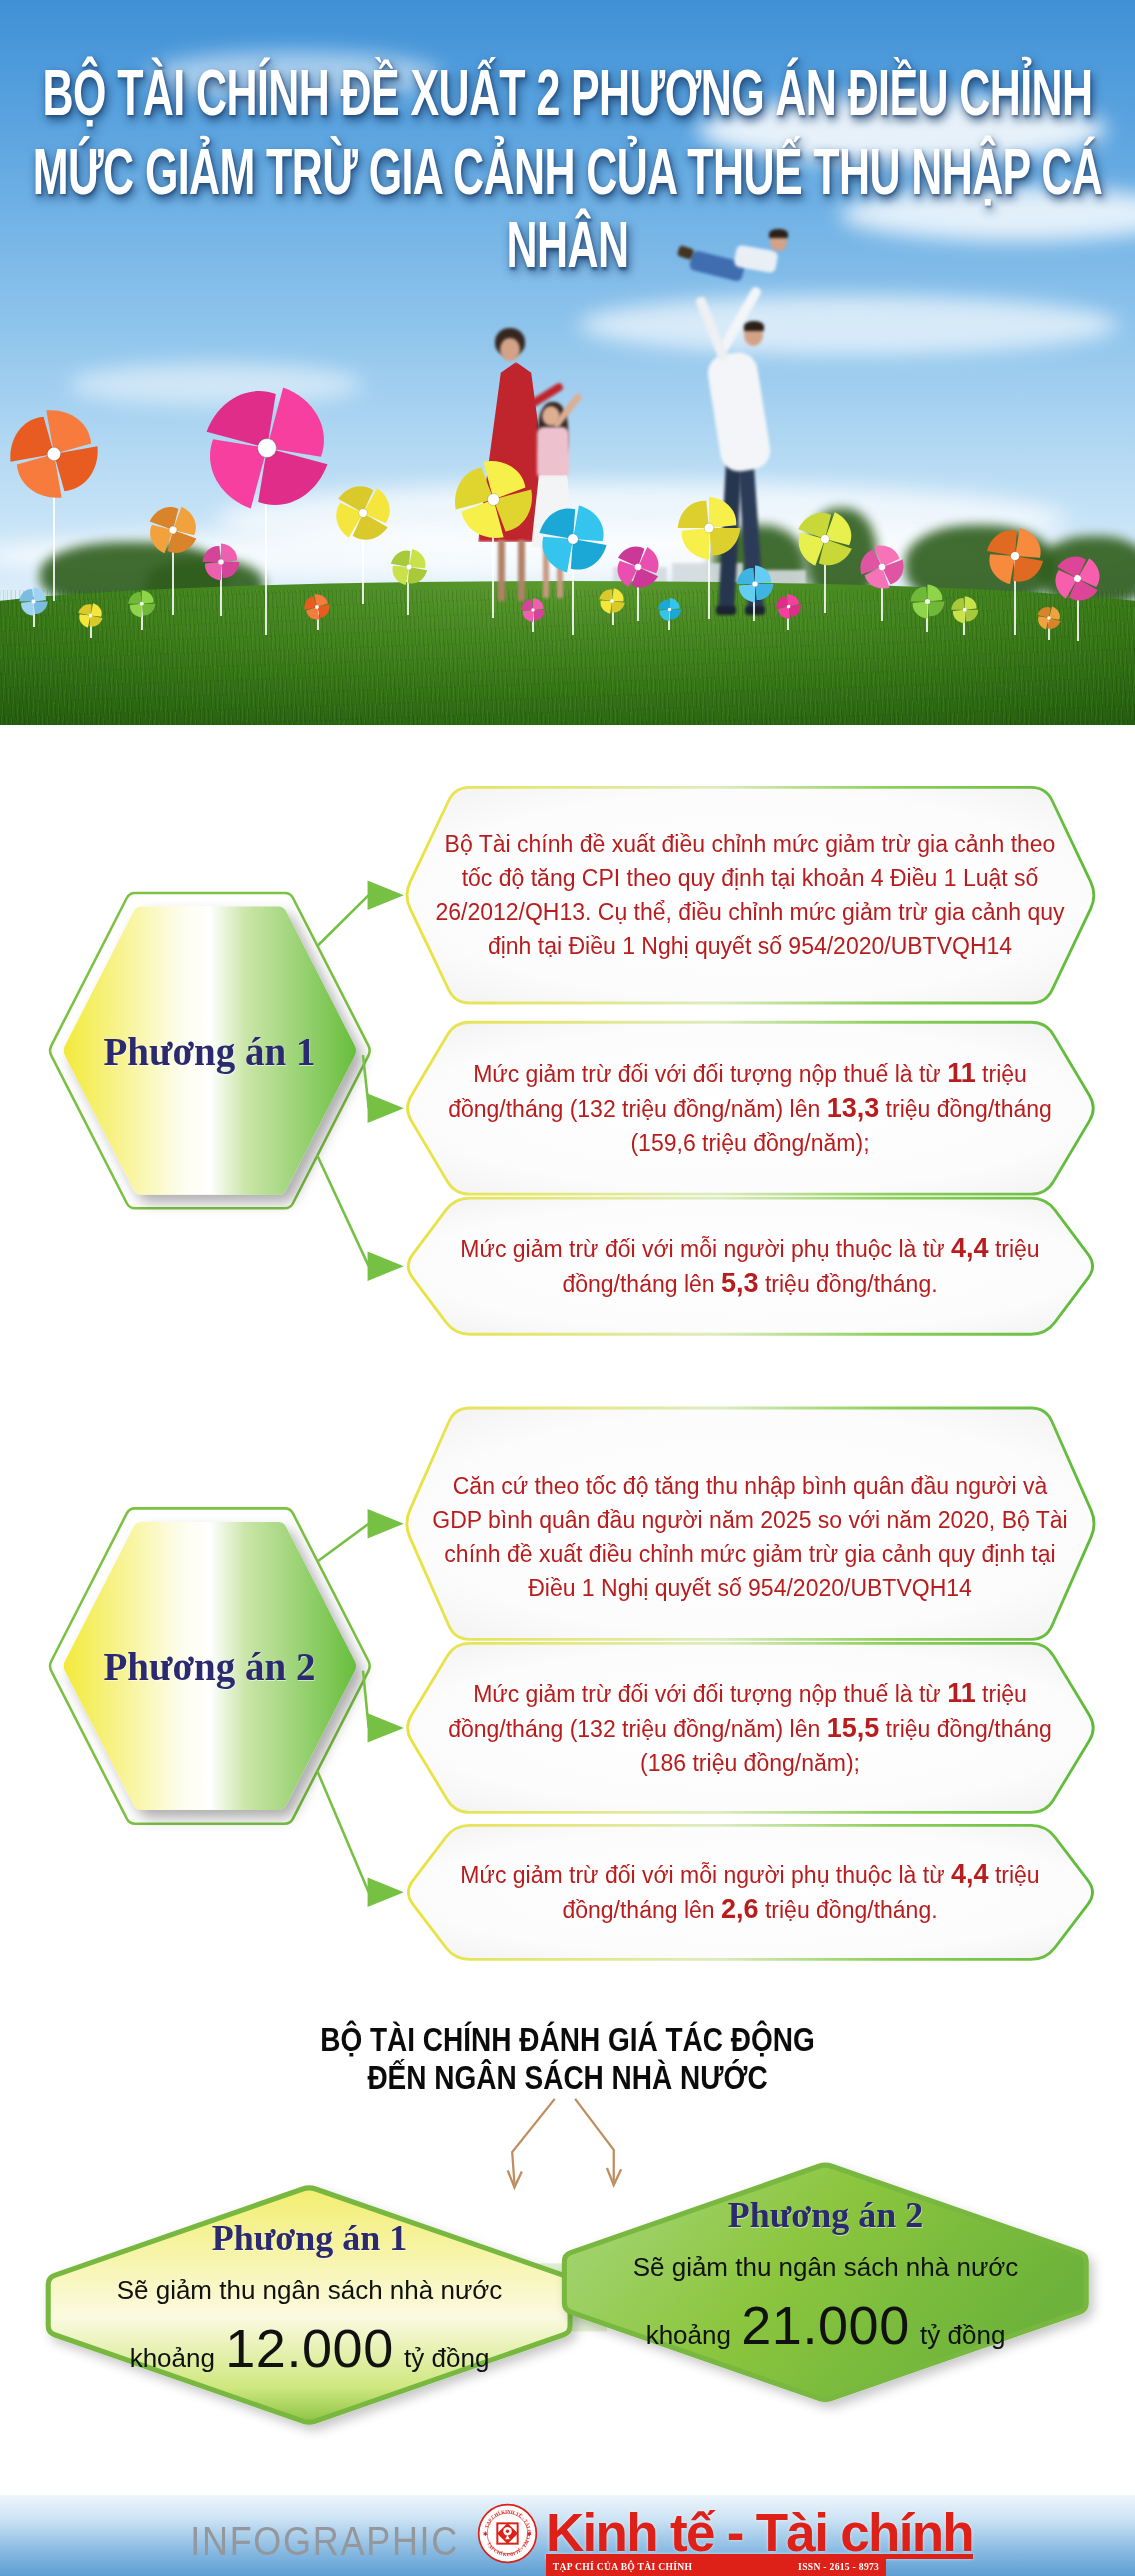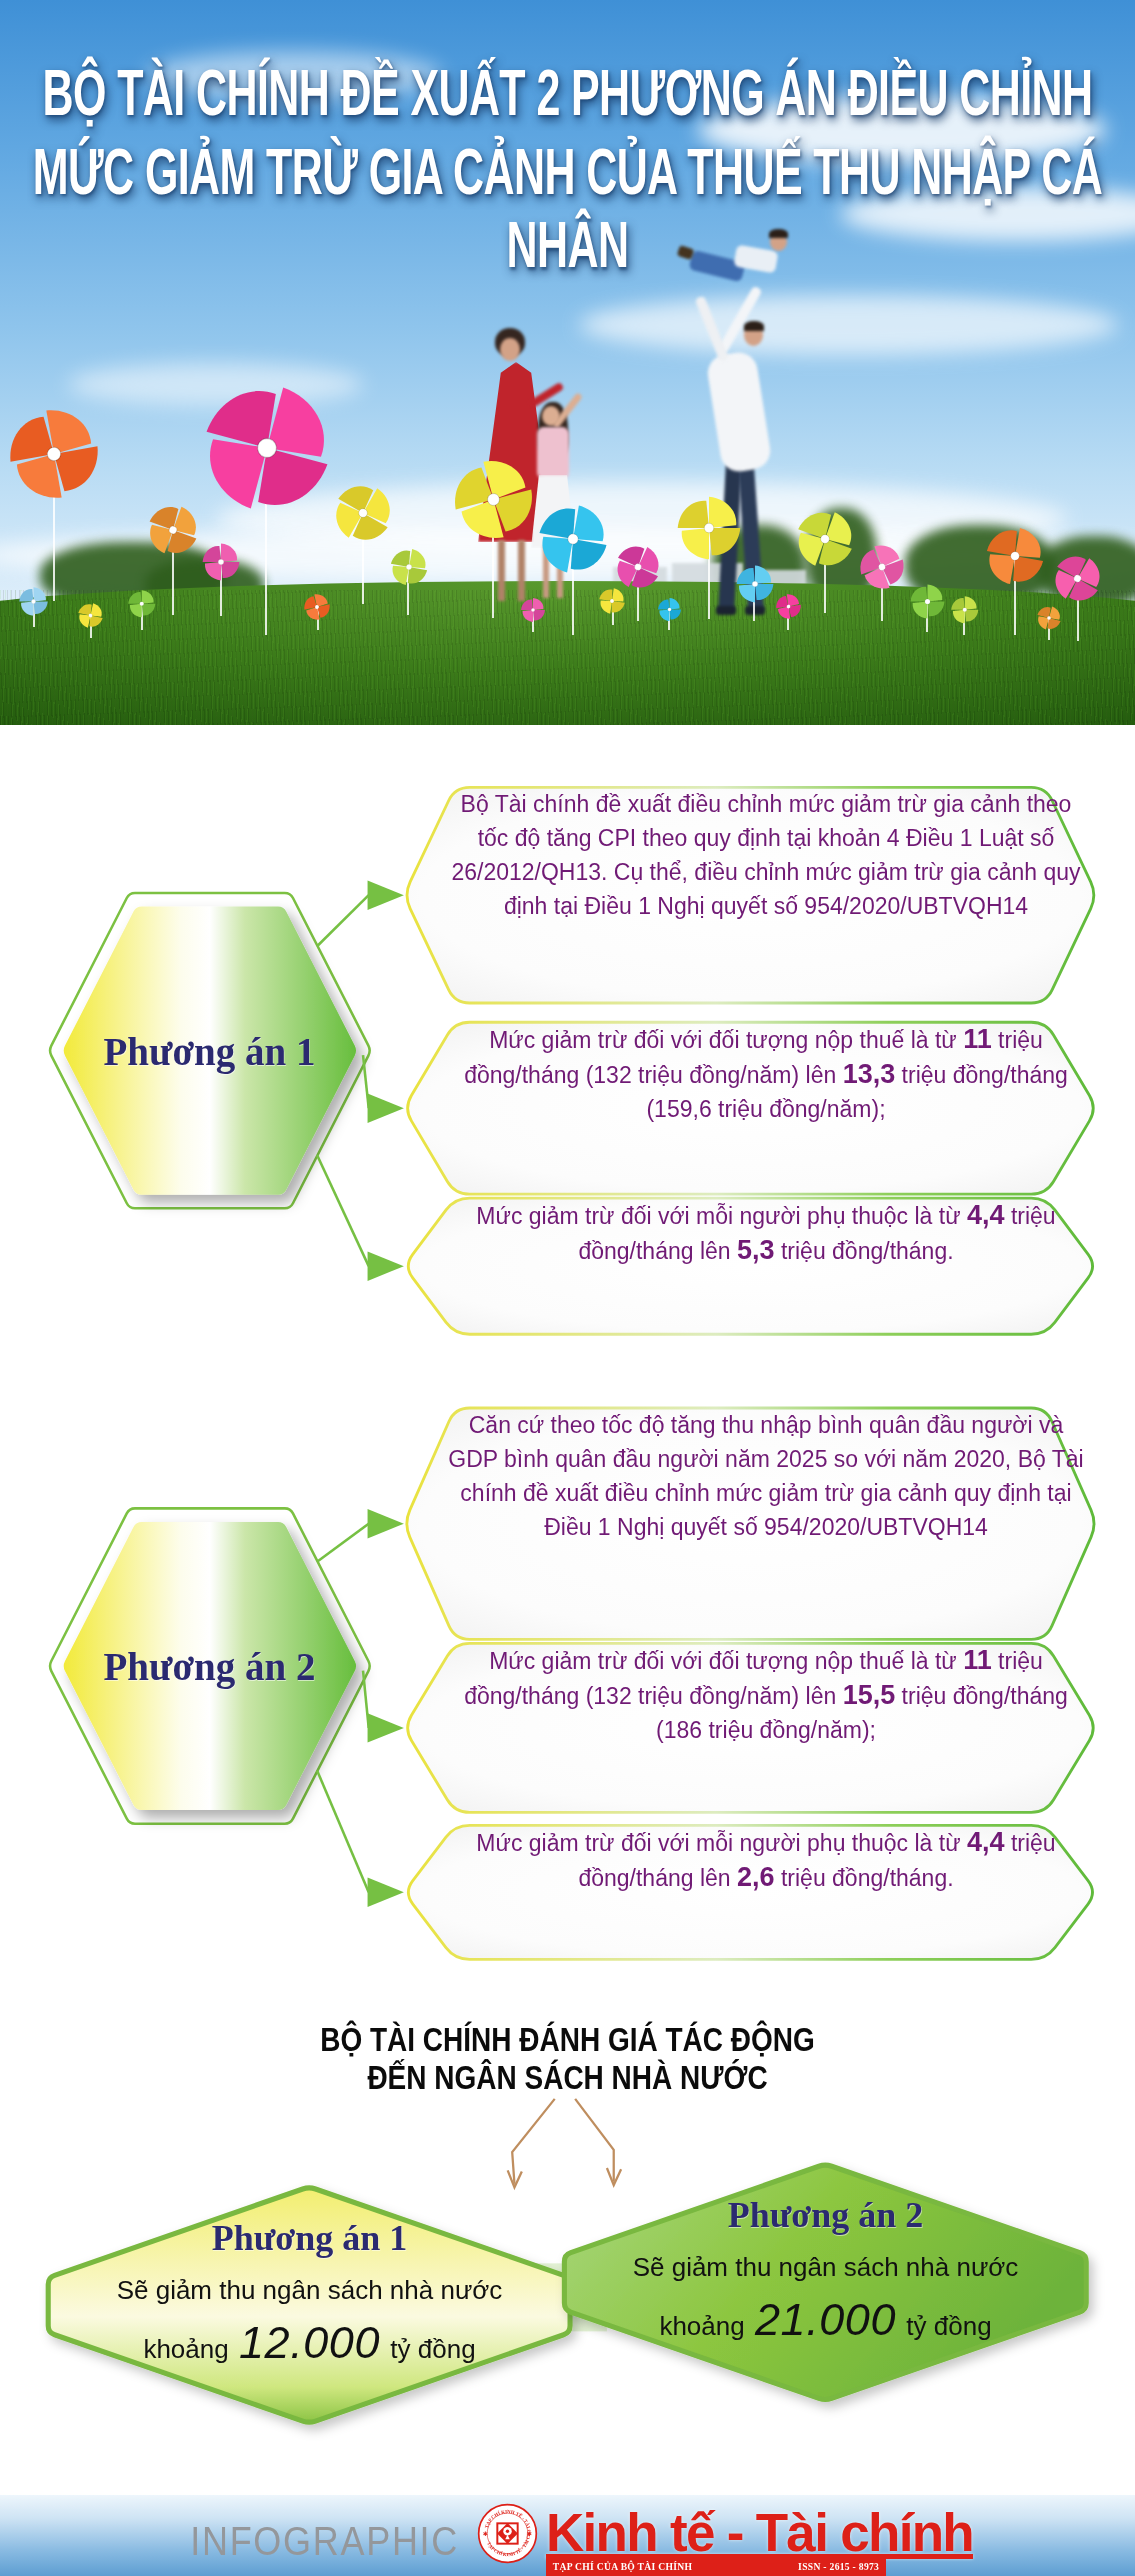--- a/index.html
+++ b/index.html
@@ -24,36 +24,36 @@
       font-size:43px;letter-spacing:-0.6px;transform:scaleY(1.5);transform-origin:top center;
       text-shadow:2.3px 3.4px 8px rgba(20,55,100,.8),1.1px 1.7px 2.3px rgba(20,55,100,.55);}
   #title1{top:56px}#title2{top:135px}
   
   #shapes{position:absolute;left:0;top:0;}
   
   .hexlabel{position:absolute;left:62px;width:295px;height:288px;display:flex;align-items:center;
       justify-content:center;font:700 39px "Liberation Serif","DejaVu Serif",serif;color:#2b2a70;
       text-shadow:0.6px 0.6px 0 rgba(255,255,255,.55);}
   #hexlabel1{top:907px}#hexlabel2{top:1522px}
-  .bubbletext{position:absolute;display:flex;align-items:flex-start;justify-content:center;text-align:center;
-      font:400 23px/34px "Liberation Sans","DejaVu Sans",sans-serif;color:#701a75;margin-left:16px;}
+  .bubbletext{position:absolute;display:flex;align-items:center;justify-content:center;text-align:center;
+      font:400 23px/34px "Liberation Sans","DejaVu Sans",sans-serif;color:#b91c1c;}
   .bubbletext .num{font-weight:700;font-size:27px;}
   .impact-heading{position:absolute;left:0;width:1135px;text-align:center;
       font:700 28px/34px "Liberation Sans","DejaVu Sans",sans-serif;color:#0b0b0b;
       transform:scaleY(1.2);transform-origin:top center;}
   #heading1{top:2020px}#heading2{top:2058px}
   .card{position:absolute;width:499px;display:flex;flex-direction:column;align-items:center;text-align:center;}
   #card1{left:60px;top:2217px;}
   #card2{left:576px;top:2194px;}
   .card-label{font:700 36px "Liberation Serif","DejaVu Serif",serif;color:#2b2a70;margin-bottom:13.6px;
       text-shadow:0.6px 0.6px 0 rgba(255,255,255,.5);}
   .card-text{font:400 26px/35px "Liberation Sans","DejaVu Sans",sans-serif;color:#111;}
   .card-amount-row{margin-top:9px;display:flex;align-items:baseline;gap:10.2px;color:#111;
       font:400 26px "Liberation Sans","DejaVu Sans",sans-serif;}
-  .card-amount{font-size:45px;letter-spacing:0.6px;font-style:italic;}
+  .card-amount{font-size:54px;letter-spacing:0.6px;}
   .credits{position:absolute;right:68px;top:2412px;text-align:right;
       font:400 21.6px/33px "Liberation Sans","DejaVu Sans",sans-serif;color:#151515;}
   
   #banner{position:absolute;left:0;top:2495px;width:1135px;height:81px;
       background:linear-gradient(180deg,#eef6fc 0%,#cfe4f4 28%,#8abbe2 68%,#5d9ed2 100%);}
   #banner-label{position:absolute;left:170px;top:23px;width:289px;text-align:right;
       font:400 36px "Liberation Sans","DejaVu Sans",sans-serif;color:#94979b;letter-spacing:1.7px;
       transform:scaleY(1.12);transform-origin:top center;}
   #banner-logo{position:absolute;left:477px;top:8px;width:61px;height:61px;}
   #banner-brand{position:absolute;left:546px;top:8px;font:700 53px/59px "Liberation Sans","DejaVu Sans",sans-serif;

